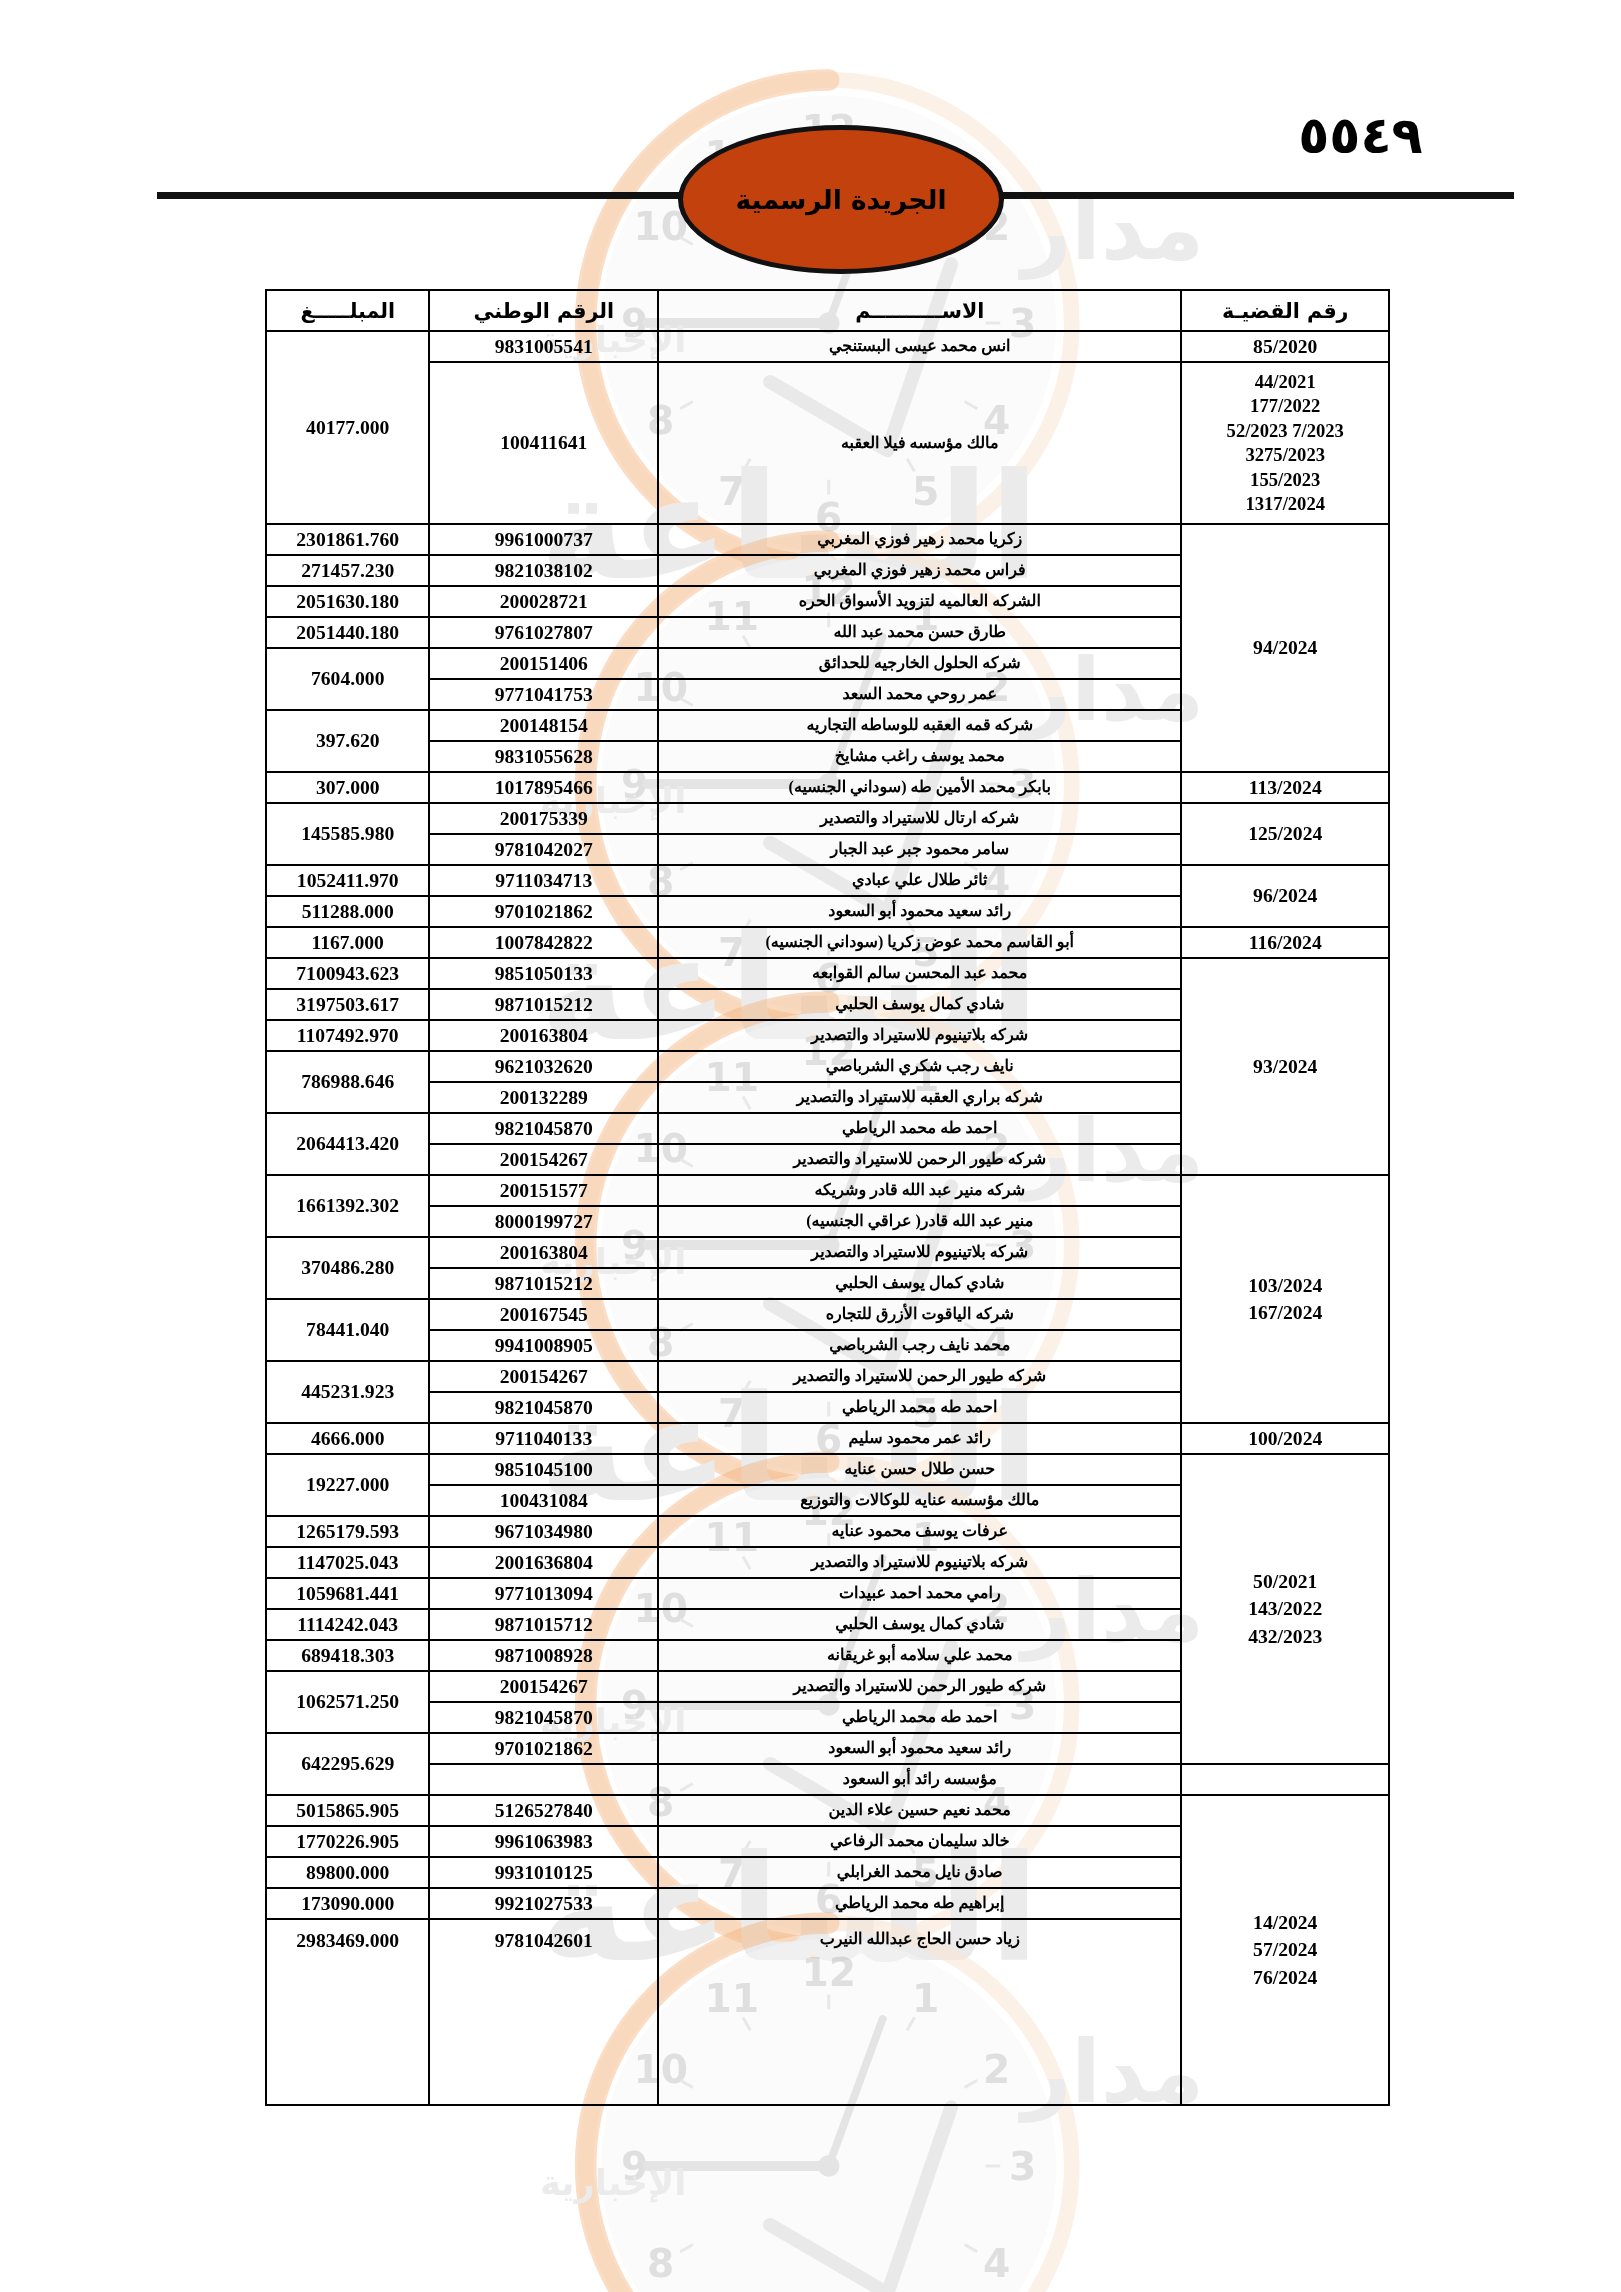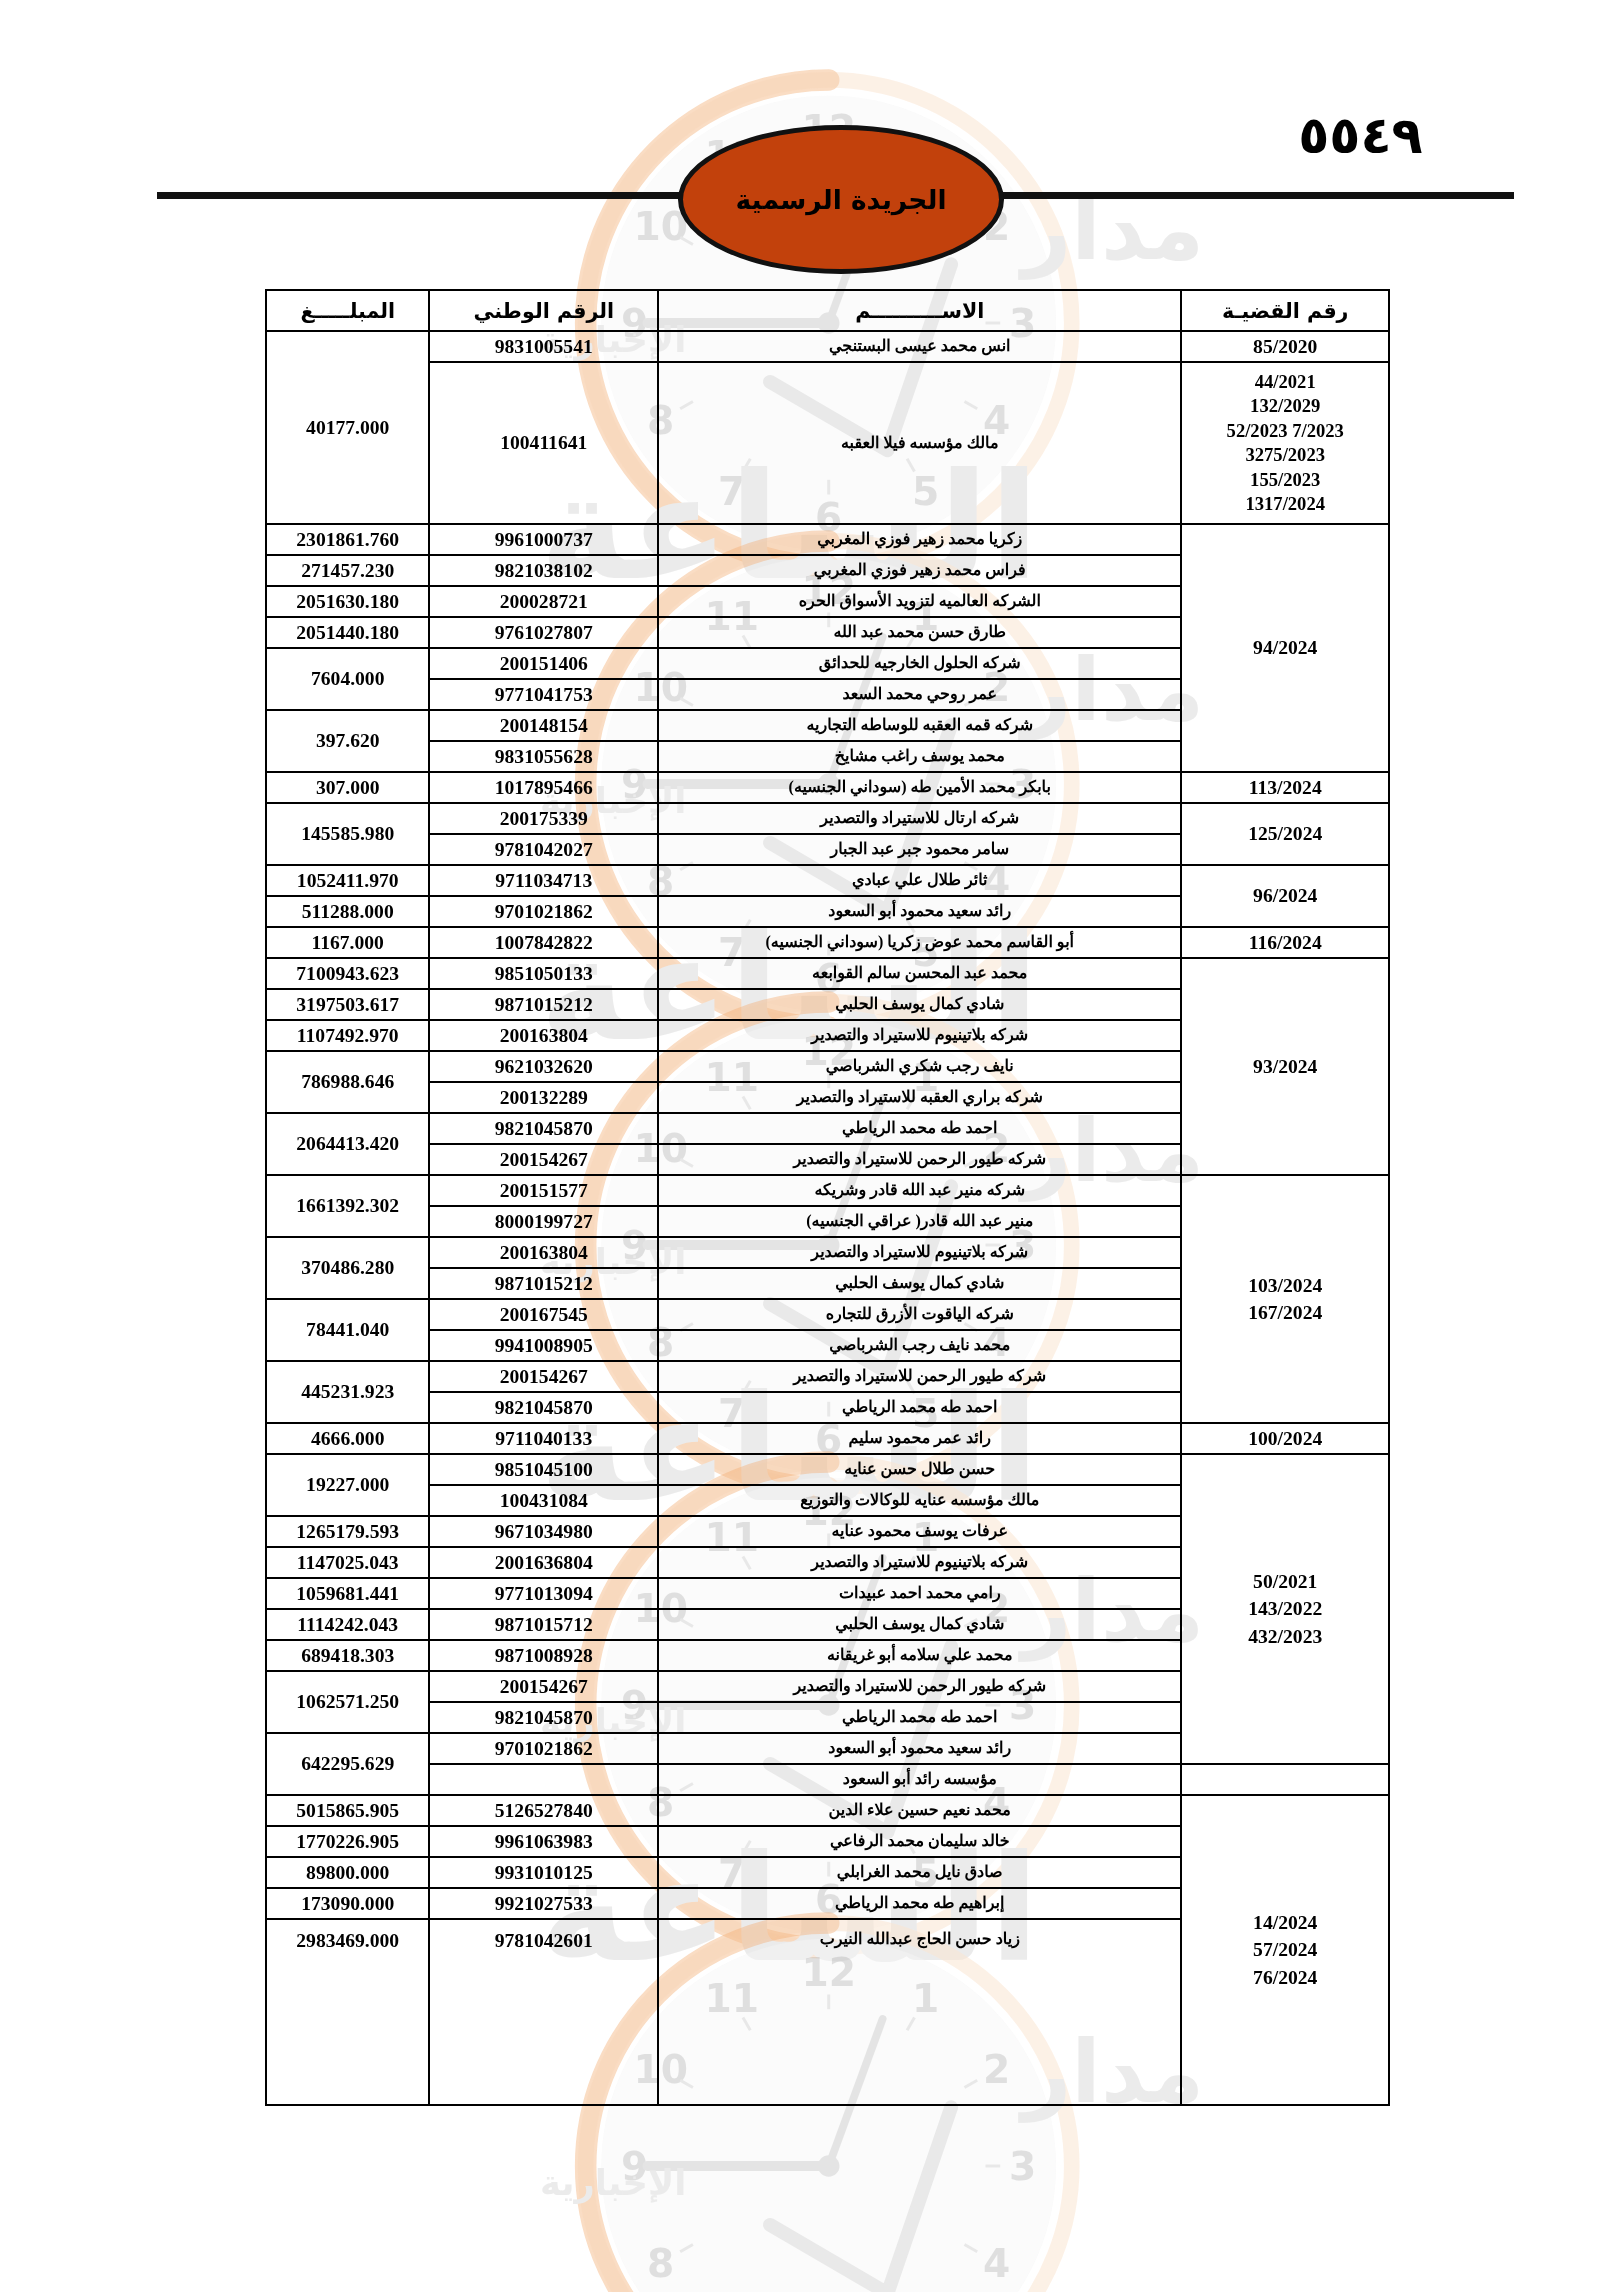--- a/index.html
+++ b/index.html
@@ -246,21 +246,21 @@
             <td class="c-case" rowspan="1">
               <div>85/2020</div>
             </td>
             <td class="c-name">انس محمد عيسى البستنجي</td>
             <td class="c-nat">9831005541</td>
             <td class="c-amt" rowspan="2">40177.000</td>
           </tr>
           <tr class="row-tall">
             <td class="c-case multi" rowspan="1">
               <div>44/2021</div>
-              <div>132/2029</div>
+              <div>177/2022</div>
               <div>7/2023 52/2023</div>
               <div>3275/2023</div>
               <div>155/2023</div>
               <div>1317/2024</div>
             </td>
             <td class="c-name">مالك مؤسسه فيلا العقبه</td>
             <td class="c-nat">100411641</td>
           </tr>
           <tr>
             <td class="c-case" rowspan="8">

